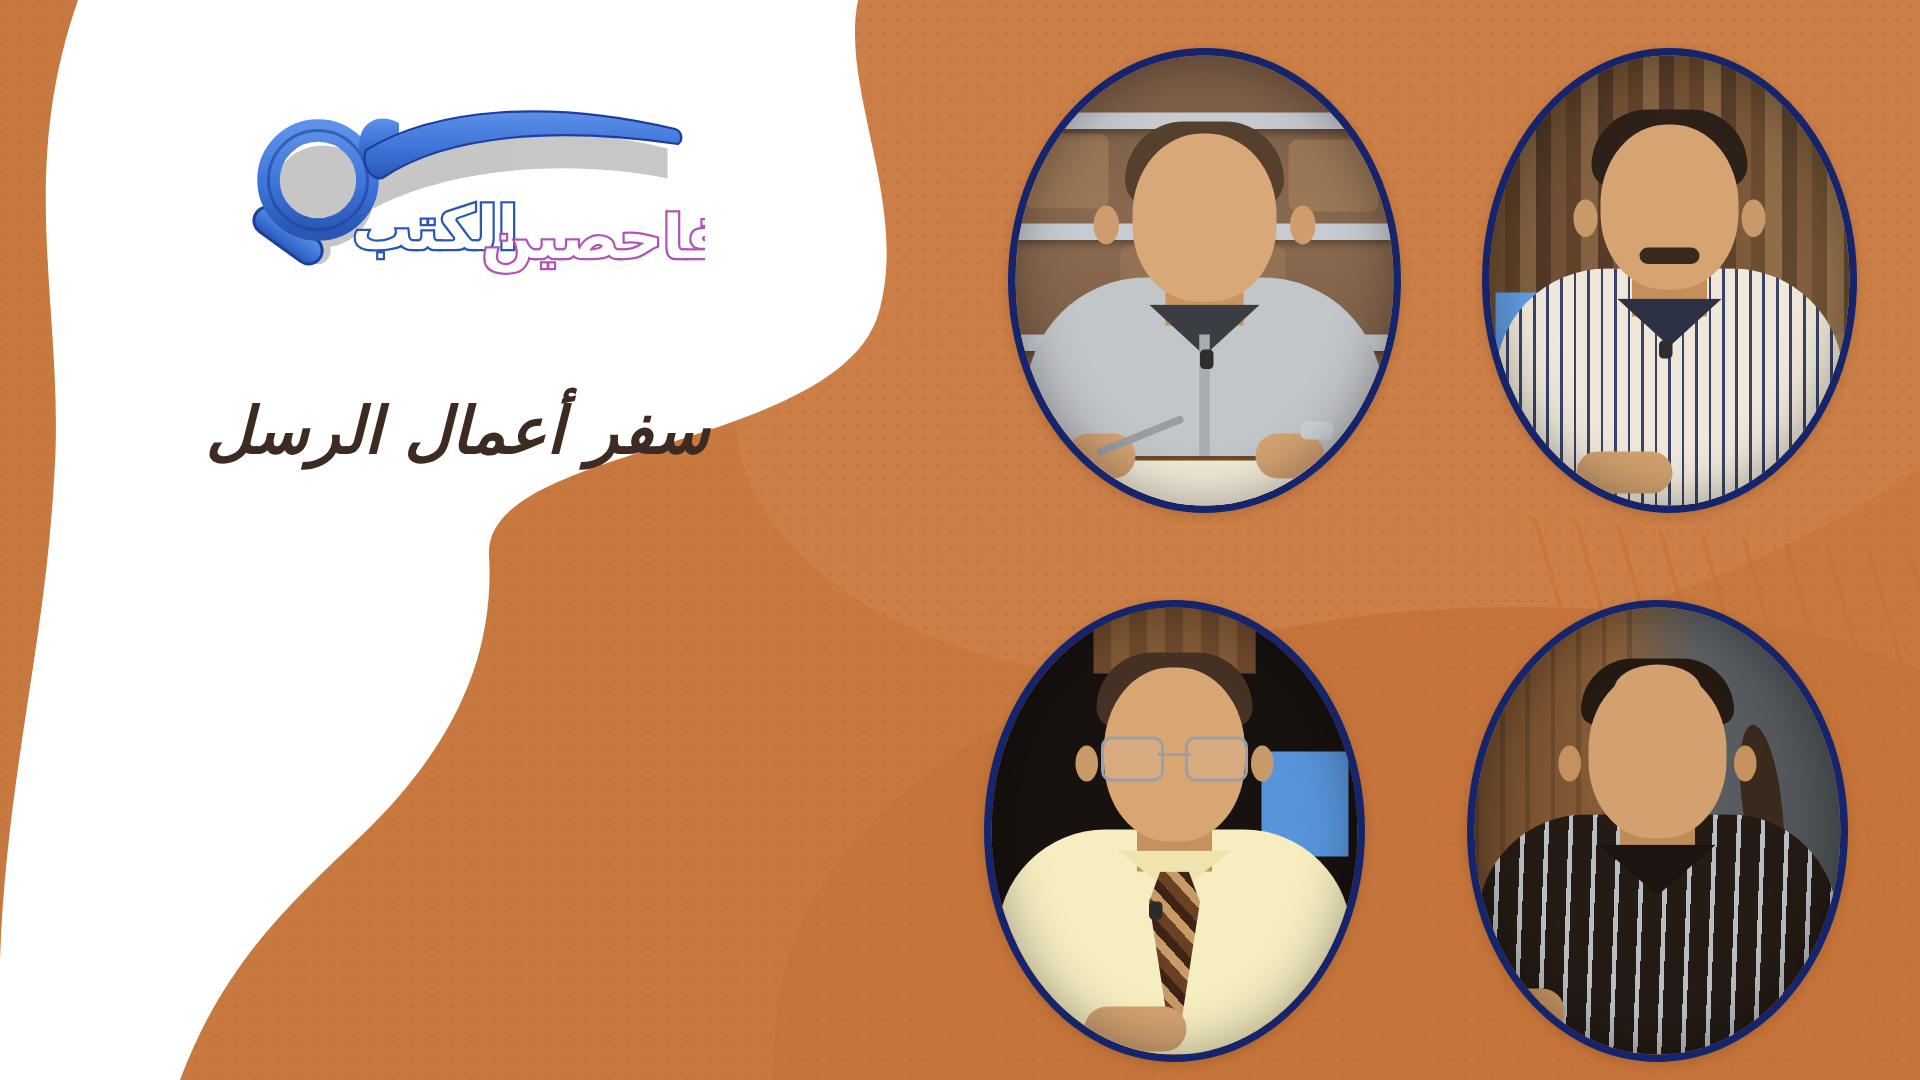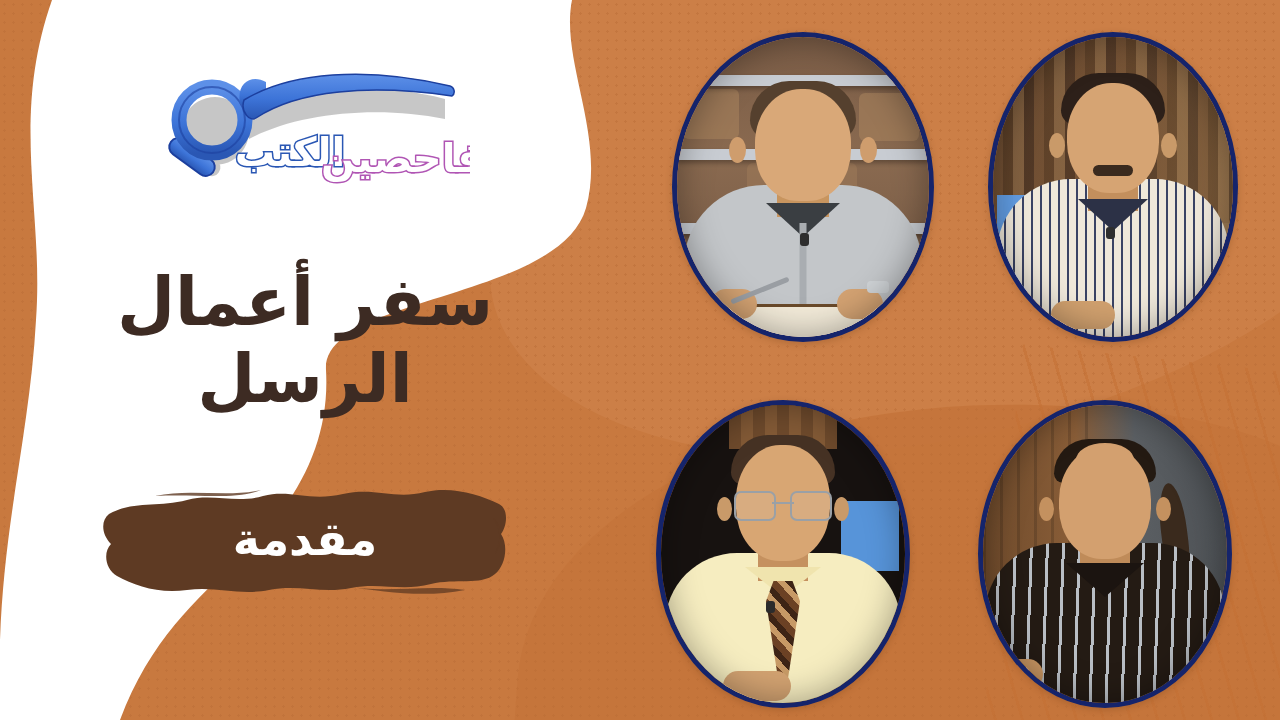--- a/index.html
+++ b/index.html
@@ -50,23 +50,24 @@
     text-align:center;
   }
 
   
   .logo{position:relative;width:330px;height:140px;margin-top:62px;}
   .logo svg{display:block;width:330px;height:140px;}
 
   
   .show-title{
     margin-top:62px;
-    font-size:67px;font-weight:bold;color:#3d2b23;
+    font-size:43px;font-weight:bold;color:#3d2b23;
     letter-spacing:0;line-height:1.15;direction:rtl;
     font-family:"DejaVu Sans","Liberation Sans",sans-serif;
+    font-style:italic;
   }
   
   .episode{
     margin-top:52px;
     font-size:34px;color:#2f211a;direction:rtl;
     font-family:"DejaVu Sans","Liberation Sans",sans-serif;
   }
 
   
   .badge-wrap{position:relative;margin-top:56px;width:420px;height:130px;}
@@ -257,44 +258,20 @@
 
         <text x="150" y="104" text-anchor="middle" font-family="&quot;DejaVu Sans&quot;, &quot;Liberation Sans&quot;, sans-serif" font-size="40" font-weight="bold" fill="#ffffff" stroke="#2a57b4" stroke-width="3" paint-order="stroke" direction="rtl">الكتب</text>
 
         <text x="262" y="110" text-anchor="middle" font-family="&quot;DejaVu Sans&quot;, &quot;Liberation Sans&quot;, sans-serif" font-size="40" font-weight="bold" fill="#ffffff" stroke="#b055b4" stroke-width="3" paint-order="stroke" direction="rtl">فاحصين</text>
       </svg>
     </div>
 
     <div class="show-title">سفر أعمال الرسل</div>
 
 
-    <div class="badge-wrap">
-      <svg viewBox="0 0 420 130" aria-hidden="true">
-        <path d="M14,40
-                 C40,26 62,34 92,26
-                 C118,19 140,30 168,22
-                 C196,15 214,28 248,20
-                 C280,13 300,26 330,18
-                 C356,12 384,20 404,30
-                 C414,35 412,52 406,60
-                 C414,72 410,92 400,100
-                 C386,112 360,104 336,110
-                 C306,118 286,108 256,114
-                 C226,120 204,110 174,116
-                 C144,122 122,112 92,116
-                 C64,120 40,112 22,102
-                 C10,95 8,78 16,70
-                 C6,60 6,46 14,40 Z" fill="#5e3a23"></path>
-
-        <path d="M60,22 C96,14 130,24 166,16 C140,26 104,20 60,22 Z" fill="#5e3a23" opacity=".8"></path>
-        <path d="M250,112 C290,120 330,110 370,116 C330,124 290,118 250,112 Z" fill="#5e3a23" opacity=".75"></path>
-        <path d="M398,44 C408,52 408,70 400,80 C406,66 406,56 398,44 Z" fill="#5e3a23"></path>
-      </svg>
-      <div class="badge-label">مقدمة</div>
-    </div>
 
   </div>
 
   <div class="portrait p1">
     <div class="scene">
       <div class="bgwall"></div>
       <div class="blur" style="left:6px;top:52px;width:56px;height:50px;"></div>
       <div class="blur" style="right:10px;top:56px;width:60px;height:48px;"></div>
       <div class="blur" style="left:70px;top:126px;width:110px;height:48px;opacity:.5;"></div>
       <div class="shelf s1"></div>

